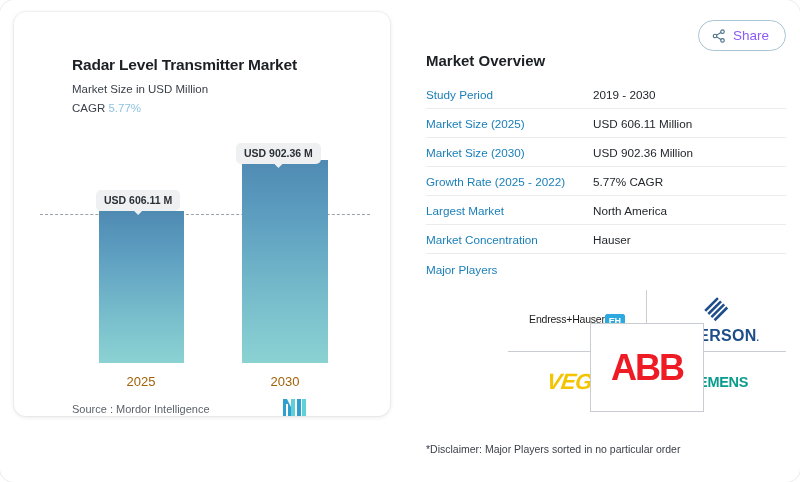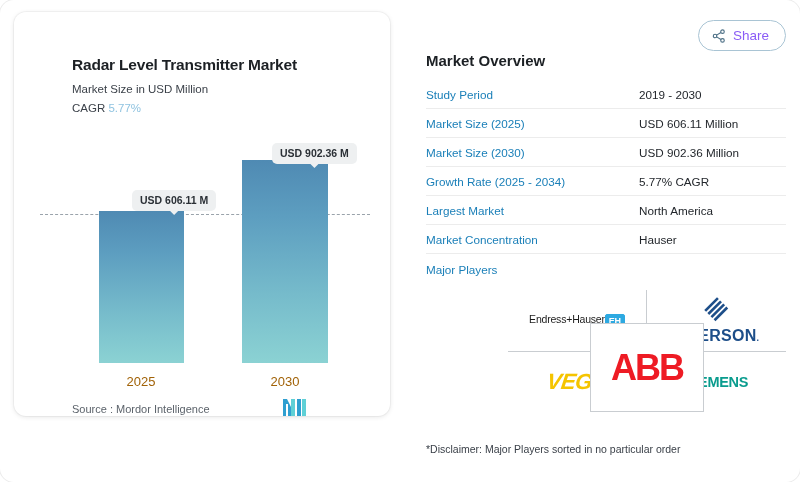--- a/index.html
+++ b/index.html
@@ -58,21 +58,20 @@
   .bar-2030 { left: 228px; width: 86px; height: 203px; }
 
   .blabel {
     position: absolute;
     background: #eef0f1;
     color: #2b3036;
     font-size: 10.5px; font-weight: 700;
     padding: 4px 8px 5px 8px;
     border-radius: 5px;
     white-space: nowrap;
-    margin-left: 36px;
   }
   .blabel::after {
     content: "";
     position: absolute;
     left: 50%; bottom: -4px; transform: translateX(-50%);
     width: 10px; height: 5px;
     background: #eef0f1;
     clip-path: polygon(0 0, 100% 0, 50% 100%);
   }
   .blabel-2025 { left: 82px; top: 178px; }
@@ -115,21 +114,21 @@
   .trow {
     display: flex; align-items: center;
     height: 29px;
     border-bottom: 1px solid #ececec;
   }
   .trow:last-child { border-bottom: none; }
   .tlabel {
     width: 167px; flex: none;
     font-size: 11.7px; color: #1a7fb8; font-weight: 400;
   }
-  .tvalue { font-size: 11.7px; color: #23272c; margin-left: 46px; }
+  .tvalue { font-size: 11.7px; color: #23272c; }
 
   .mp-row {
     display: flex; align-items: center;
     height: 30px;
     border-bottom: none;
   }
 
   
   .logos {
     position: absolute; left: 508px; top: 290px;
@@ -258,21 +257,21 @@
     </div>
     <div class="trow">
       <div class="tlabel">Market Size (2025)</div>
       <div class="tvalue">USD 606.11 Million</div>
     </div>
     <div class="trow">
       <div class="tlabel">Market Size (2030)</div>
       <div class="tvalue">USD 902.36 Million</div>
     </div>
     <div class="trow">
-      <div class="tlabel">Growth Rate (2025 - 2034)</div>
+      <div class="tlabel">Growth Rate (2025 - 2022)</div>
       <div class="tvalue">5.77% CAGR</div>
     </div>
     <div class="trow">
       <div class="tlabel">Largest Market</div>
       <div class="tvalue">North America</div>
     </div>
     <div class="trow">
       <div class="tlabel">Market Concentration</div>
       <div class="tvalue">Hauser</div>
     </div>

